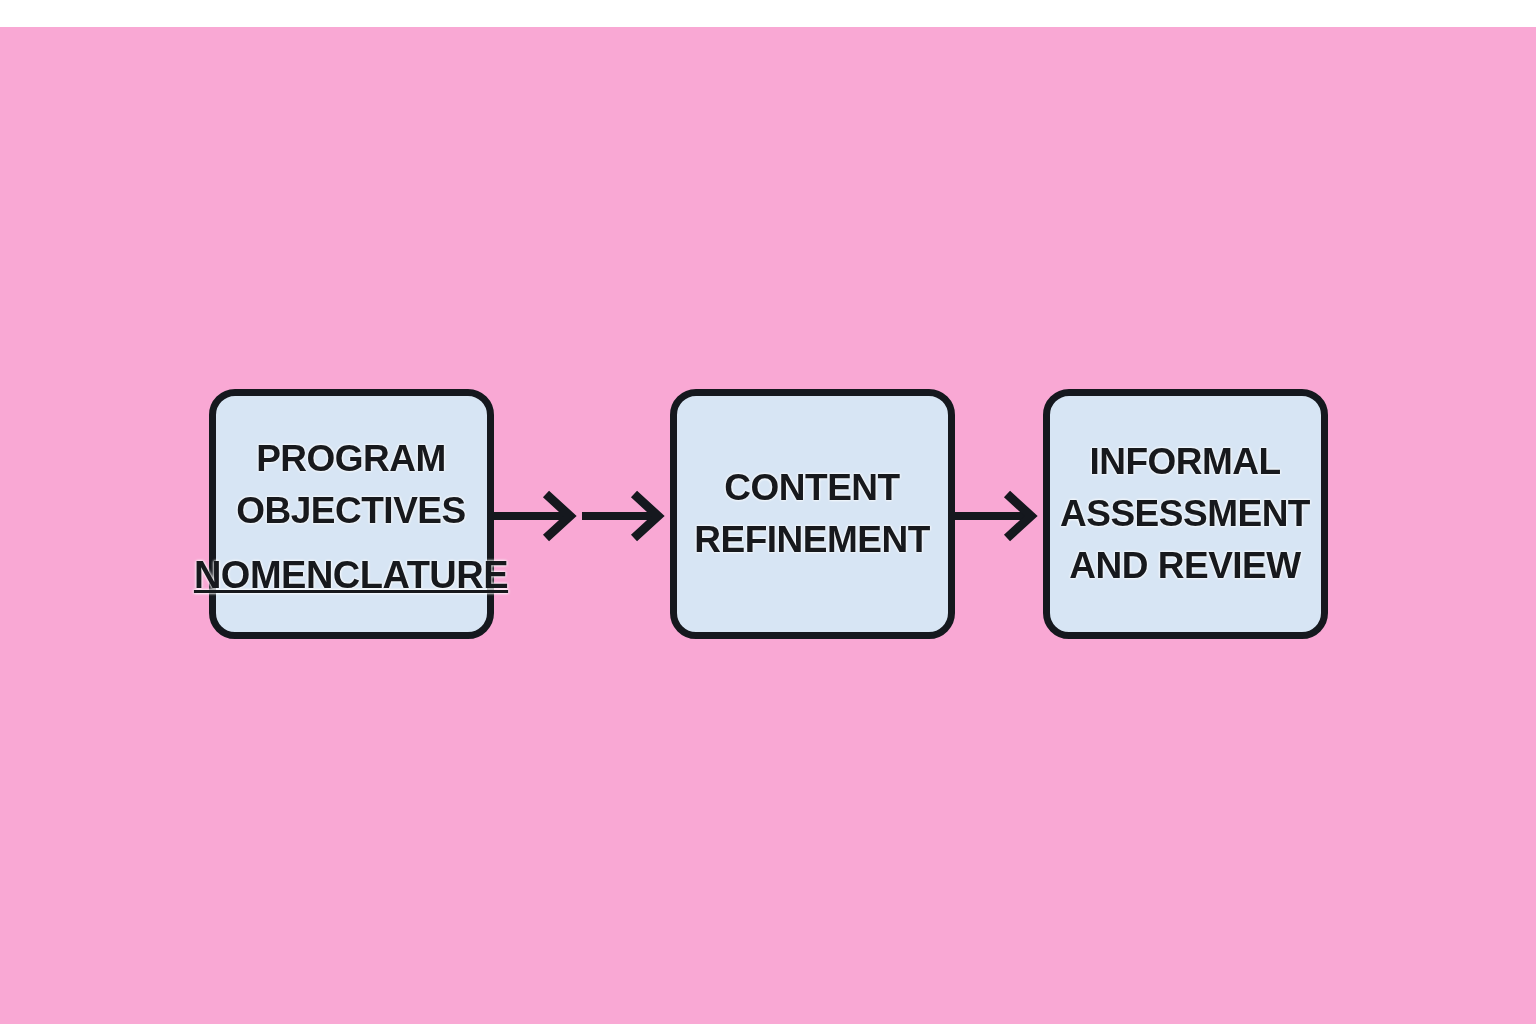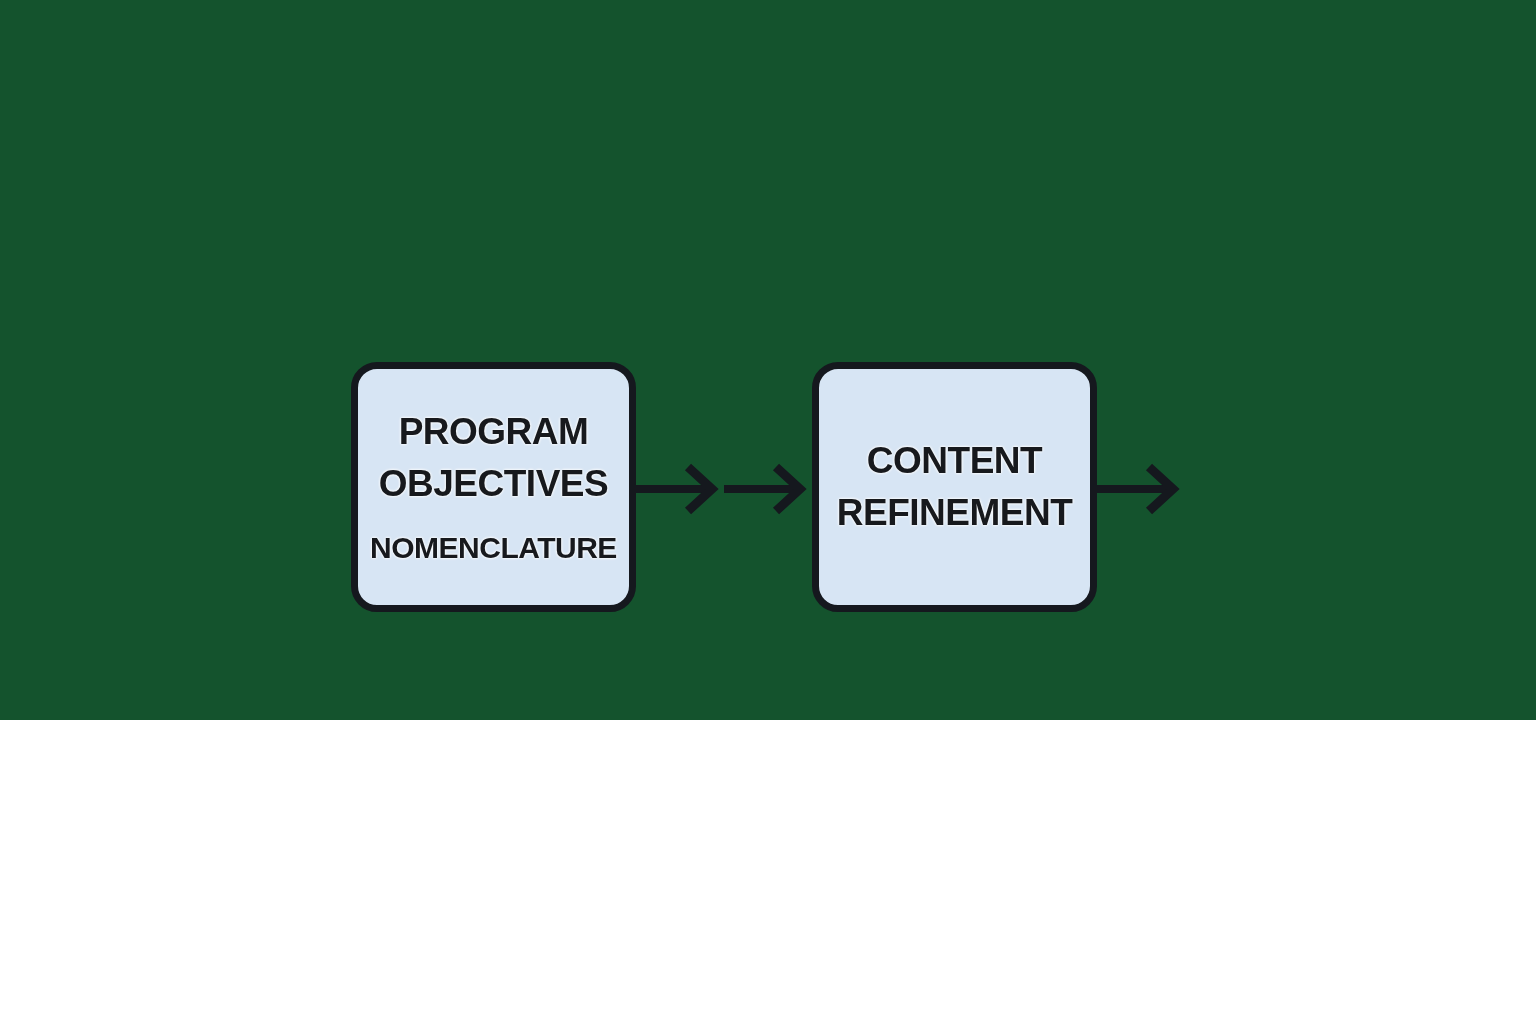--- a/index.html
+++ b/index.html
@@ -7,22 +7,23 @@
     padding: 0;
     background: #ffffff;
     width: 1536px;
     height: 1024px;
     overflow: hidden;
     font-family: "Liberation Sans", sans-serif;
   }
   .stage {
     position: relative;
     width: 1536px;
-    height: 720px;
-    background: #14532d;
+    height: 997px;
+    background: #f9a8d4;
+    margin-top: 27px;
   }
   .flow-row {
     position: absolute;
     left: 0;
     top: 362px;
     width: 1536px;
     height: 254px;
     display: flex;
     justify-content: center;
     align-items: stretch;
@@ -44,27 +45,28 @@
     font-weight: bold;
     font-size: 37px;
     line-height: 52px;
     letter-spacing: -0.5px;
     color: #17191d;
     white-space: pre-line;
     text-shadow: 0 0 3px #ffffff, 0 0 3px #ffffff;
   }
   .box-sublabel {
     font-weight: bold;
-    font-size: 30px;
+    font-size: 38px;
     line-height: 40px;
     letter-spacing: -0.5px;
     color: #17191d;
     margin-top: 18px;
     white-space: pre-line;
     text-shadow: 0 0 3px #ffffff, 0 0 3px #ffffff;
+    text-decoration: underline;
   }
   .arrow-cell {
     width: 88px;
     display: flex;
     align-items: center;
     justify-content: center;
   }
   .arrow-cell svg {
     display: block;
   }
@@ -101,15 +103,20 @@
 REFINEMENT</div>
     </div>
 
     <div class="arrow-cell">
       <svg width="88" height="60" viewBox="0 0 88 60">
         <line x1="0" y1="30" x2="72" y2="30" stroke="#15181e" stroke-width="8"></line>
         <polyline points="52,8 76,30 52,52" fill="none" stroke="#15181e" stroke-width="9" stroke-linejoin="miter"></polyline>
       </svg>
     </div>
 
+    <div class="box">
+      <div class="box-label">INFORMAL
+ASSESSMENT
+AND REVIEW</div>
+    </div>
 
   </div>
 </div>
 
 </body></html>

